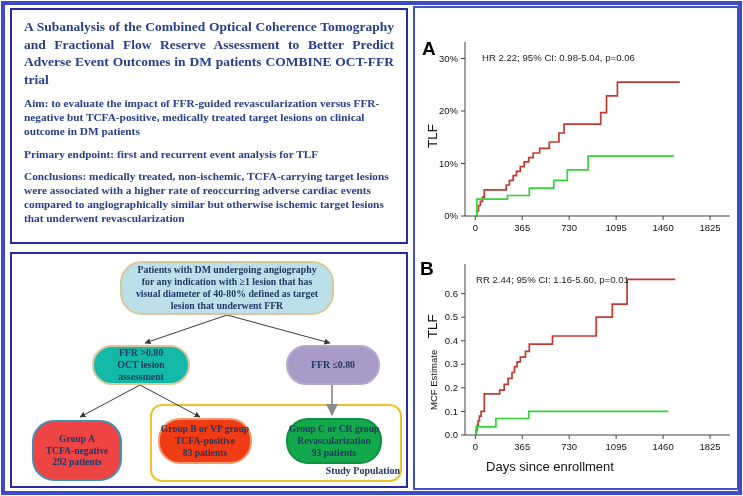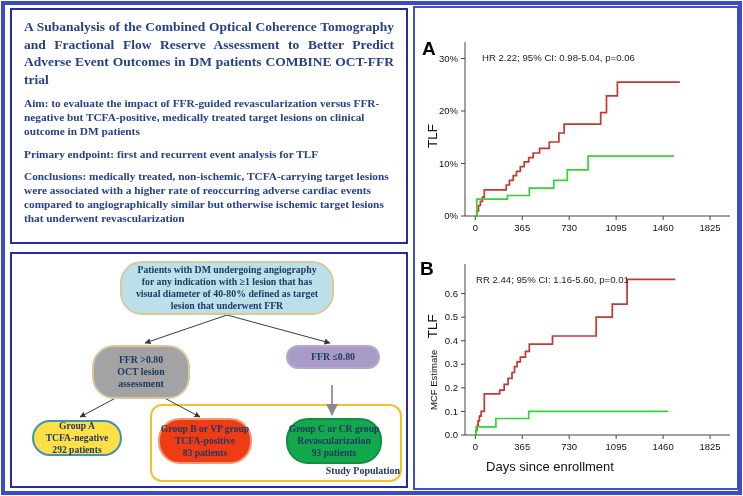--- a/index.html
+++ b/index.html
@@ -72,26 +72,26 @@
         <line x1="128" y1="131" x2="188" y2="163" stroke="#3a3a3a" stroke-width="1" marker-end="url(#ah)"></line>
         <line x1="320" y1="131" x2="320" y2="161" stroke="#9a9a9a" stroke-width="2" marker-end="url(#ahg)"></line>
       </svg>
 
       <div class="study-box" style="left:138px;top:150px;width:252px;height:78px;">
         <div class="study-label">Study Population</div>
       </div>
 
       <div class="fc-node" style="left: 108px; top: 7px; width: 214px; height: 54px; font-size: 9.8px; border: 2px solid rgb(217, 200, 155); padding: 2px 8px; z-index: 2; background: rgb(188, 224, 234);">Patients with DM undergoing angiography for any indication with ≥1 lesion that has visual diameter of 40-80% defined as target lesion that underwent FFR</div>
 
-      <div class="fc-node" style="left: 80px; top: 91px; width: 98px; height: 54px; font-size: 9.8px; border: 2px solid rgb(217, 200, 155); z-index: 2; background: #a3a3a3;">FFR &gt;0.80
+      <div class="fc-node" style="left: 80px; top: 91px; width: 98px; height: 40px; font-size: 9.8px; border: 2px solid rgb(217, 200, 155); z-index: 2; background: #14b8a6;">FFR &gt;0.80
 OCT lesion assessment</div>
 
-      <div class="fc-node" style="left: 274px; top: 91px; width: 94px; height: 24px; font-size: 9.8px; border: 2px solid rgb(181, 168, 208); z-index: 2; background: rgb(168, 155, 200);">FFR ≤0.80</div>
+      <div class="fc-node" style="left: 274px; top: 91px; width: 94px; height: 40px; font-size: 9.8px; border: 2px solid rgb(181, 168, 208); z-index: 2; background: rgb(168, 155, 200);">FFR ≤0.80</div>
 
-      <div class="fc-node" style="left: 20px; top: 166px; width: 90px; height: 36px; font-size: 9.6px; border: 2px solid rgb(62, 147, 180); z-index: 2; background: #fde047;">Group A
+      <div class="fc-node" style="left: 20px; top: 166px; width: 90px; height: 61px; font-size: 9.6px; border: 2px solid rgb(62, 147, 180); z-index: 2; background: #ef4444;">Group A
 TCFA-negative
 292 patients</div>
 
       <div class="fc-node" style="left: 146px; top: 164px; width: 94px; height: 46px; font-size: 9.6px; border: 2px solid rgb(240, 154, 112); z-index: 2; background: rgb(240, 60, 20);">Group B or VP group
 TCFA-positive
 83 patients</div>
 
       <div class="fc-node" style="left: 274px; top: 164px; width: 96px; height: 46px; font-size: 9.6px; border: 2px solid rgb(14, 144, 64); z-index: 2; background: rgb(18, 168, 75);">Group C or CR group
 Revascularization
 93 patients</div>

